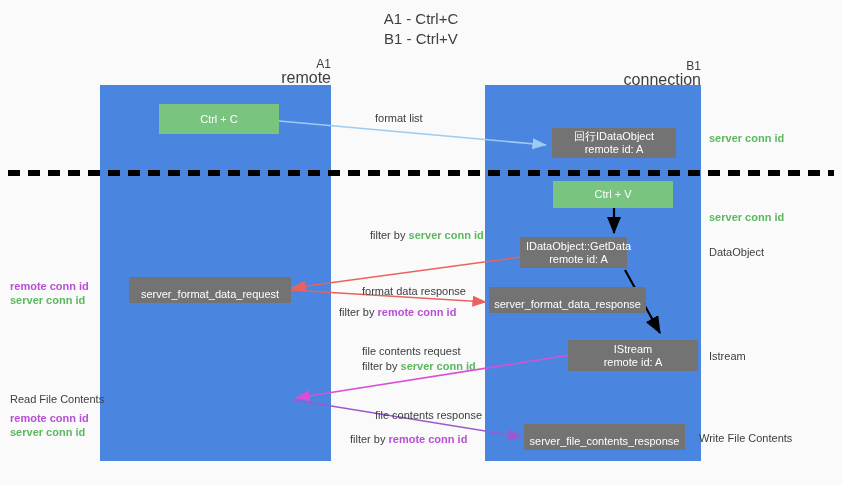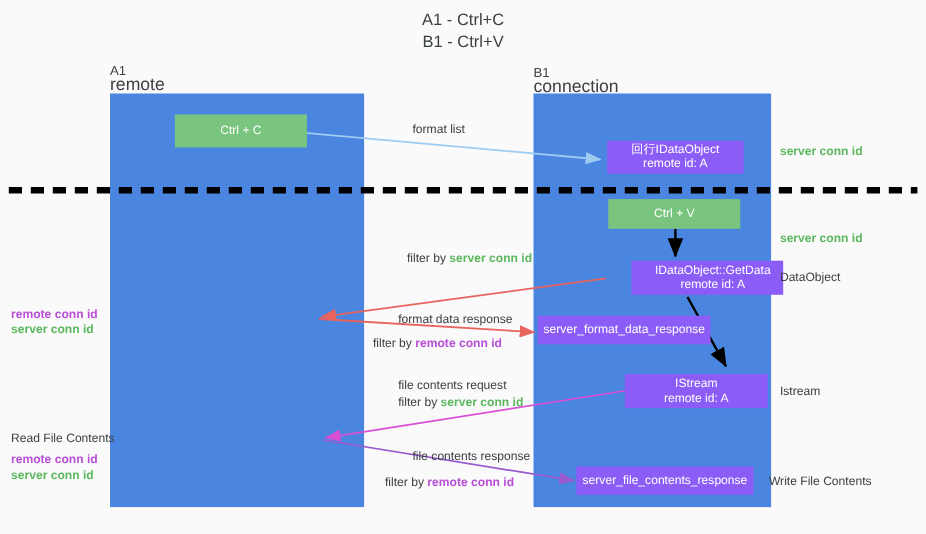--- a/index.html
+++ b/index.html
@@ -22,21 +22,21 @@
     left: 0; top: 9px; width: 842px;
     text-align: center;
     font-size: 15px;
     color: #3c4043;
     line-height: 20px;
   }
   #title div { white-space: pre; }
 
   
   .col-head {
-    text-align: left;
+    text-align: right;
     font-size: 12px;
     color: #3c4043;
     line-height: 13px;
   }
   .col-head .ch-name { font-size: 12px; }
   .col-head .ch-sub  { font-size: 16px; }
 
   
   .lane {
     background: #4a86e0;
@@ -48,21 +48,21 @@
     flex-direction: column;
     align-items: center;
     justify-content: center;
     color: #ffffff;
     font-size: 11px;
     line-height: 13px;
     text-align: center;
     padding: 2px 4px;
   }
   .box.green  { background: #79c47e; }
-  .box.orange { background: #8b5cf6; }
+  .box.orange { background: #737373; justify-content: flex-end; }
   .box .l2 { font-size: 11px; }
   .green-txt  { color: #5cb85f; font-weight: bold; font-size: 11px; }
   .purple-txt { color: #b84fd6; font-weight: bold; font-size: 11px; }
   .dark-txt   { color: #3c4043; font-size: 11px; }
 
   
   .edge-cap {
     font-size: 11px;
     color: #3c4043;
     line-height: 15px;
@@ -132,32 +132,35 @@
 
     <line x1="570" y1="355" x2="296" y2="398" stroke="#d94fd6" stroke-width="1.6" marker-end="url(#ah-magenta)"></line>
 
     <line x1="294" y1="400" x2="522" y2="437" stroke="#9b59d0" stroke-width="1.6" marker-end="url(#ah-purple)"></line>
   </svg>
 
   <div class="abs box green" style="left:135px; top:104px; width:120px; height:30px;margin-left:24px;">
     <div>Ctrl + C</div>
   </div>
 
+  <div class="abs box orange" style="left:129px; top:277px; width:162px; height:26px;">
+    <div>server_format_data_request</div>
+  </div>
 
 
   <div class="abs box orange" style="left:552px; top:128px; width:124px; height:30px;">
     <div>回行IDataObject</div>
     <div class="l2">remote id: A</div>
   </div>
 
   <div class="abs box green" style="left:553px; top:181px; width:120px; height:27px;">
     <div>Ctrl + V</div>
   </div>
 
-  <div class="abs box orange" style="left:574px; top:237px; width:138px; height:31px;padding-left:14px;">
+  <div class="abs box orange" style="left:520px; top:237px; width:107px; height:31px;padding-left:14px;">
     <div>IDataObject::GetData</div>
     <div class="l2">remote id: A</div>
   </div>
 
   <div class="abs box orange" style="left:489px; top:287px; width:157px; height:26px;">
     <div>server_format_data_response</div>
   </div>
 
   <div class="abs box orange" style="left:568px; top:340px; width:130px; height:31px;">
     <div>IStream</div>

